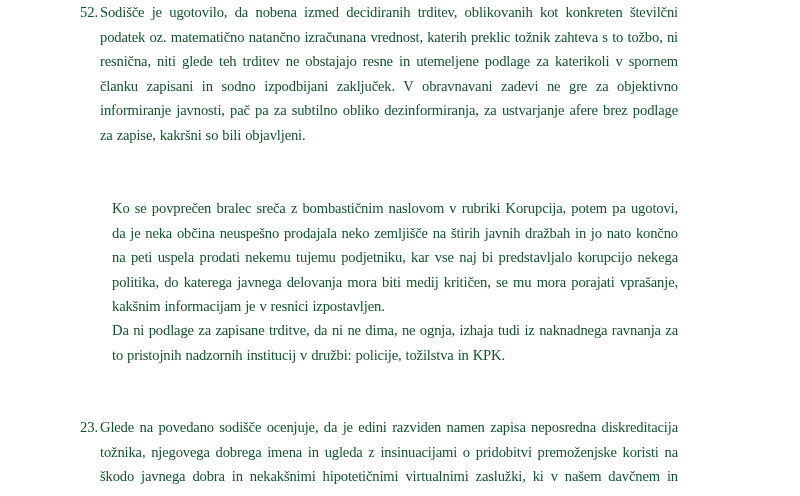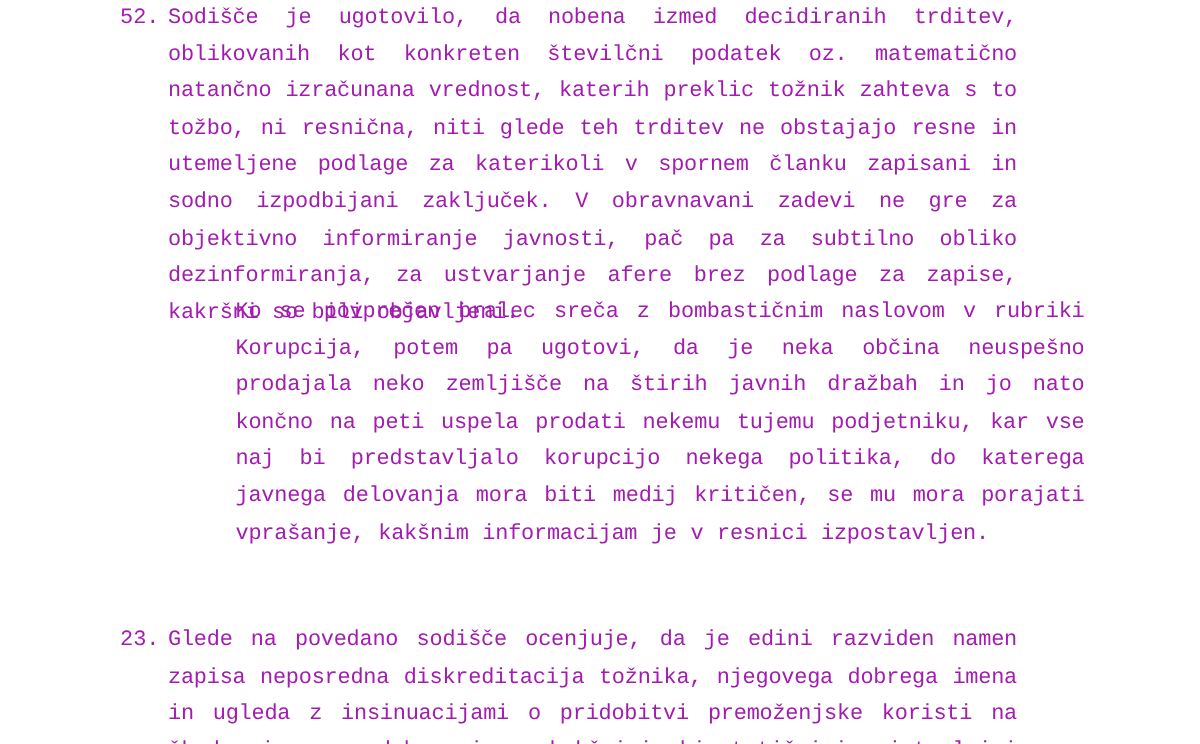--- a/index.html
+++ b/index.html
@@ -1,47 +1,50 @@
 <!DOCTYPE html>
 <html><head>
   <meta charset="utf-8">
   <style>
     html, body { margin: 0; padding: 0; background: #ffffff; }
     body { width: 800px; height: 496px; overflow: hidden; position: relative; }
     .page {
       position: absolute; left: 0; top: 0; width: 700px; height: 496px;
-      font-family: Liberation Mono, monospace;
-      color: #a21caf;
+      font-family: Liberation Serif, serif;
+      color: #14532d;
       font-size: 14.6px;
       line-height: 24.6px;
     }
     .item { position: absolute; left: 80px; width: 598px; }
     .num { position: absolute; left: 0; top: 0; width: 32px; }
     .para {
-      margin-left: 32px;
+      margin-left: 20px;
       text-align: justify;
       text-align-last: left;
       letter-spacing: -0.15px;
       word-spacing: 0.5px;
     }
     .sub { position: absolute; left: 112px; width: 566px; }
   </style>
 </head>
 <body>
 
 <div class="page">
 
   <div class="item" style="top: 0px;">
     <span class="num">52.</span>
     <div class="para">Sodišče je ugotovilo, da nobena izmed decidiranih trditev, oblikovanih kot konkreten številčni podatek oz. matematično natančno izračunana vrednost, katerih preklic tožnik zahteva s to tožbo, ni resnična, niti glede teh trditev ne obstajajo resne in utemeljene podlage za katerikoli v spornem članku zapisani in sodno izpodbijani zaključek. V obravnavani zadevi ne gre za objektivno informiranje javnosti, pač pa za subtilno obliko dezinformiranja, za ustvarjanje afere brez podlage za zapise, kakršni so bili objavljeni.</div>
   </div>
 
-  <div class="sub" style="top: 196px; margin-left: 45px;">
+  <div class="sub" style="top: 196px;">
     <div class="para" style="margin-left:0">Ko se povprečen bralec sreča z bombastičnim naslovom v rubriki Korupcija, potem pa ugotovi, da je neka občina neuspešno prodajala neko zemljišče na štirih javnih dražbah in jo nato končno na peti uspela prodati nekemu tujemu podjetniku, kar vse naj bi predstavljalo korupcijo nekega politika, do katerega javnega delovanja mora biti medij kritičen, se mu mora porajati vprašanje, kakšnim informacijam je v resnici izpostavljen.</div>
   </div>
 
+  <div class="sub" style="top: 318px;">
+    <div class="para" style="margin-left:0">Da ni podlage za zapisane trditve, da ni ne dima, ne ognja, izhaja tudi iz naknadnega ravnanja za to pristojnih nadzornih institucij v družbi: policije, tožilstva in KPK.</div>
+  </div>
 
   <div class="item" style="top: 415px;">
     <span class="num">23.</span>
     <div class="para" style="text-align-last: justify;">Glede na povedano sodišče ocenjuje, da je edini razviden namen zapisa neposredna diskreditacija tožnika, njegovega dobrega imena in ugleda z insinuacijami o pridobitvi premoženjske koristi na škodo javnega dobra in nekakšnimi hipotetičnimi virtualnimi zaslužki, ki v našem davčnem in pravnem</div>
   </div>
 
 </div>
 
 </body></html>

